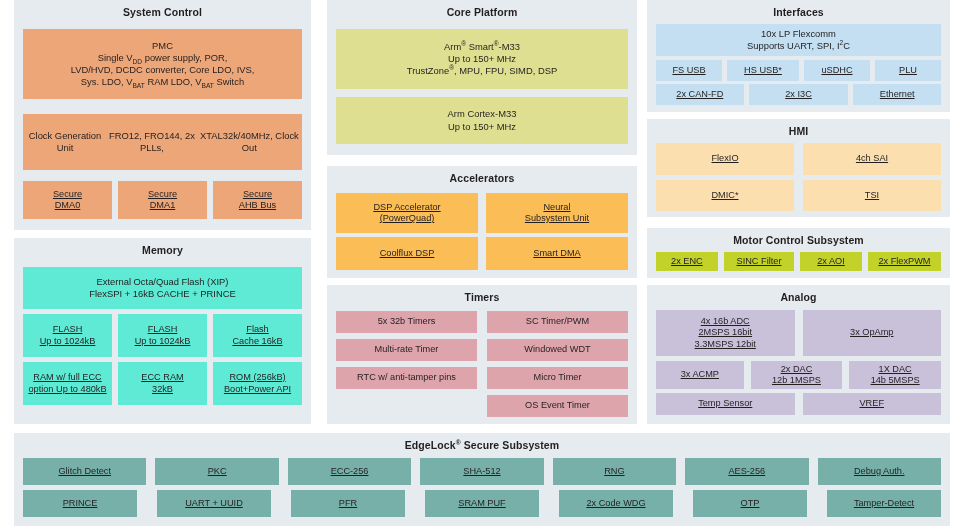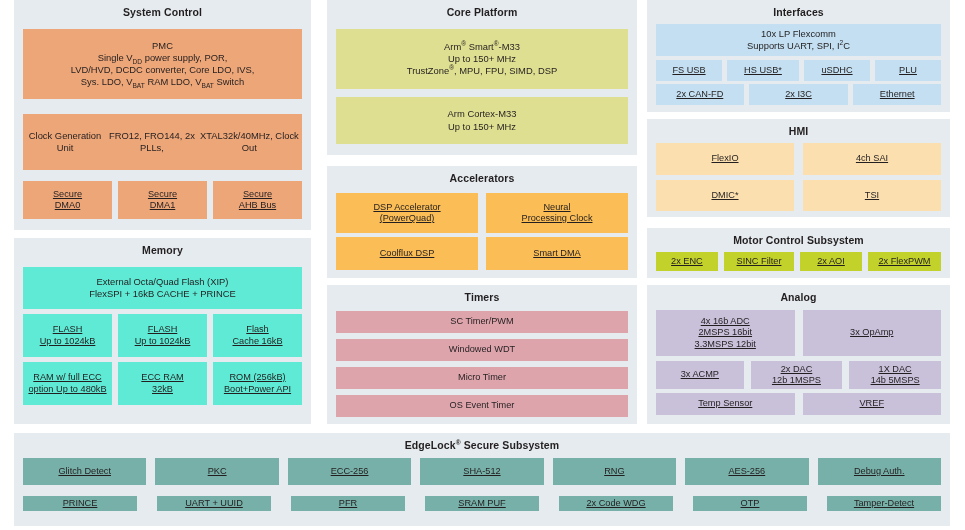--- a/index.html
+++ b/index.html
@@ -110,32 +110,37 @@
 Up to 150+  MHz</div>
   </div>
 
   <div class="panel" style="left:327px;top:166px;width:310px;height:112px;">
     <div class="panel-title">Accelerators</div>
 
     <div class="row" style="left:9px;top:27px;width:292px;height:40px;gap:8px;">
       <div class="blk c-amber" style="flex:1;">DSP Accelerator
 (PowerQuad)</div>
       <div class="blk c-amber" style="flex:1;">Neural
-Processing Clock</div>
+Subsystem Unit</div>
     </div>
     <div class="row" style="left:9px;top:71px;width:292px;height:33px;gap:8px;">
       <div class="blk c-amber" style="flex:1;">Coolflux DSP</div>
       <div class="blk c-amber" style="flex:1;">Smart DMA</div>
     </div>
   </div>
 
   <div class="panel" style="left:327px;top:285px;width:310px;height:139px;">
     <div class="panel-title">Timers</div>
 
     <div style="position:absolute;left:9px;top:26px;width:292px;display:flex;gap:10px;">
+      <div style="flex:1;display:flex;flex-direction:column;gap:6px;">
+        <div class="blk c-pink" style="height:22px;">5x 32b Timers</div>
+        <div class="blk c-pink" style="height:22px;">Multi-rate Timer</div>
+        <div class="blk c-pink" style="height:22px;">RTC w/ anti-tamper pins</div>
+      </div>
       <div style="flex:1;display:flex;flex-direction:column;gap:6px;">
         <div class="blk c-pink" style="height:22px;">SC Timer/PWM</div>
         <div class="blk c-pink" style="height:22px;">Windowed WDT</div>
         <div class="blk c-pink" style="height:22px;">Micro Timer</div>
         <div class="blk c-pink" style="height:22px;">OS Event Timer</div>
       </div>
     </div>
   </div>
 
   <div class="panel" style="left:647px;top:0px;width:303px;height:112px;">
@@ -216,21 +221,21 @@
     <div class="row" style="left:9px;top:25px;width:918px;height:27px;gap:9px;">
       <div class="blk c-teal" style="flex:1;">Glitch Detect</div>
       <div class="blk c-teal" style="flex:1;">PKC</div>
       <div class="blk c-teal" style="flex:1;">ECC-256</div>
       <div class="blk c-teal" style="flex:1;">SHA-512</div>
       <div class="blk c-teal" style="flex:1;">RNG</div>
       <div class="blk c-teal" style="flex:1;">AES-256</div>
       <div class="blk c-teal" style="flex:1;">Debug Auth.</div>
     </div>
 
-    <div class="row" style="left:9px;top:57px;width:918px;height:27px;gap:20px;align-items:center;">
+    <div class="row" style="left:9px;top:57px;width:918px;height:27px;gap:20px;">
       <div class="blk c-teal" style="flex:1;">PRINCE</div>
       <div class="blk c-teal" style="flex:1;">UART + UUID</div>
       <div class="blk c-teal" style="flex:1;">PFR</div>
       <div class="blk c-teal" style="flex:1;">SRAM PUF</div>
       <div class="blk c-teal" style="flex:1;">2x Code WDG</div>
       <div class="blk c-teal" style="flex:1;">OTP</div>
       <div class="blk c-teal" style="flex:1;">Tamper-Detect</div>
     </div>
   </div>
 

